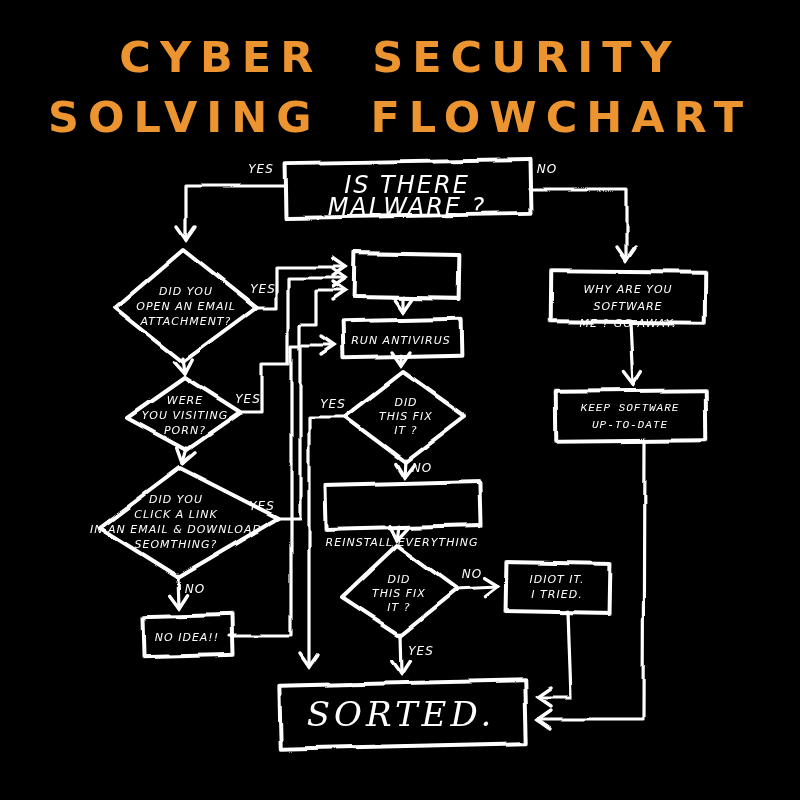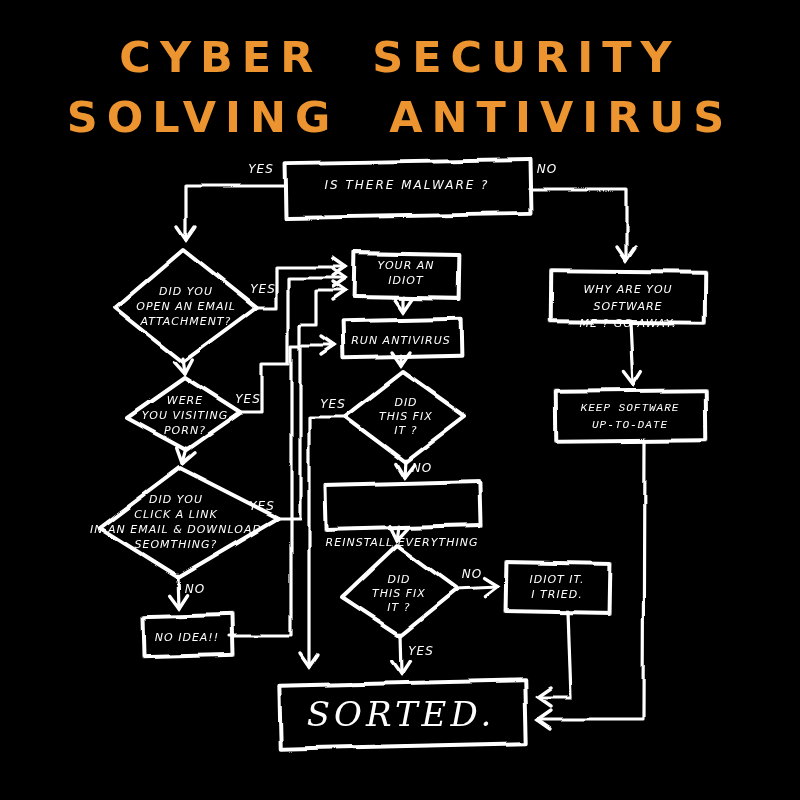--- a/index.html
+++ b/index.html
@@ -30,31 +30,31 @@
     position:absolute;color:var(--text);
     font:italic 11px/15px "DejaVu Sans",sans-serif;
     letter-spacing:1px;text-align:center;white-space:pre-line;
     transform:translateX(-50%);
   }
   .edge-label{
     position:absolute;color:var(--text);
     font:italic 12px/12px "DejaVu Sans",sans-serif;
     letter-spacing:1px;transform:translateX(-50%);white-space:nowrap;
   }
-  .lbl-big{font-size:12px;line-height:22px;letter-spacing:2px;}
+  .lbl-big{font-size:24px;line-height:22px;letter-spacing:2px;}
   .lbl-sorted{font:italic 34px/40px "DejaVu Serif",serif;letter-spacing:4px;}
   .lbl-why{line-height:17px;}
 </style>
 </head>
 <body>
 
 <div class="stage">
 
   <div class="title-line title-1">CYBER SECURITY</div>
-  <div class="title-line title-2">SOLVING ANTIVIRUS</div>
+  <div class="title-line title-2">SOLVING FLOWCHART</div>
 
   <svg class="canvas" width="800" height="800" viewBox="0 0 800 800">
     <defs>
       <filter id="wobble" x="-10%" y="-10%" width="120%" height="120%">
         <feTurbulence type="fractalNoise" baseFrequency="0.016" numOctaves="2" seed="7" result="n"></feTurbulence>
         <feDisplacementMap in="SourceGraphic" in2="n" scale="6" xChannelSelector="R" yChannelSelector="G"></feDisplacementMap>
       </filter>
       <marker id="arrowhead" markerUnits="userSpaceOnUse" markerWidth="26" markerHeight="26" viewBox="0 0 26 26" refX="16" refY="13" orient="auto">
         <path id="arrowhead-path" d="M3,4 L16,13 L3,22"></path>
       </marker>
@@ -105,22 +105,20 @@
 OPEN AN EMAIL
 ATTACHMENT?</div>
   <div class="node-label" style="left:185px;top:393px;width:140px;">WERE
 YOU VISITING
 PORN?</div>
   <div class="node-label" style="left:176px;top:492px;width:190px;">DID YOU
 CLICK A LINK
 IN AN EMAIL &amp; DOWNLOAD
 SEOMTHING?</div>
   <div class="node-label" style="left:187px;top:630px;width:100px;">NO IDEA!!</div>
-  <div class="node-label" style="left:406px;top:258px;width:110px;">YOUR AN
-IDIOT</div>
   <div class="node-label" style="left:401px;top:333px;width:130px;">RUN ANTIVIRUS</div>
   <div class="node-label" style="left:406px;top:396px;width:100px;line-height:14px;">DID
 THIS FIX
 IT ?</div>
   <div class="node-label" style="left:402px;top:499px;width:160px;margin-top:36px;">REINSTALL EVERYTHING</div>
   <div class="node-label" style="left:399px;top:573px;width:100px;line-height:14px;">DID
 THIS FIX
 IT ?</div>
   <div class="node-label" style="left:557px;top:572px;width:100px;">IDIOT IT.
 I TRIED.</div>

